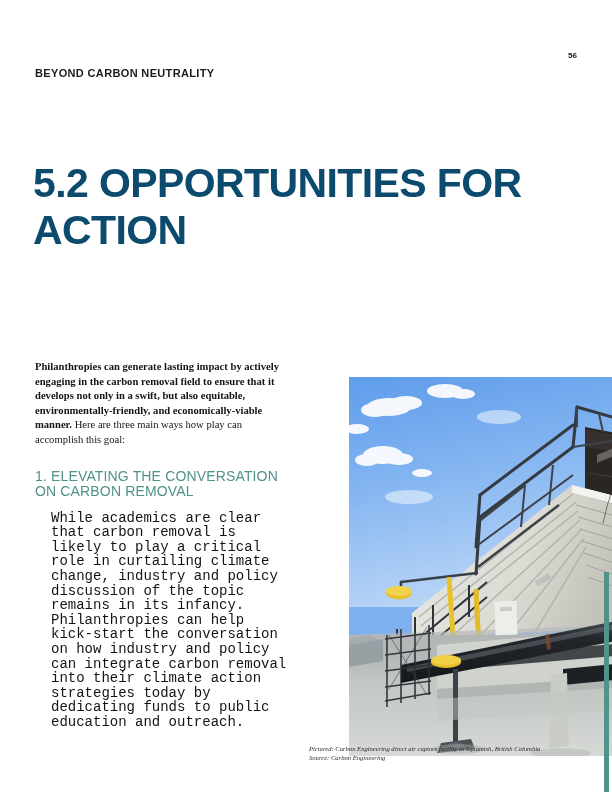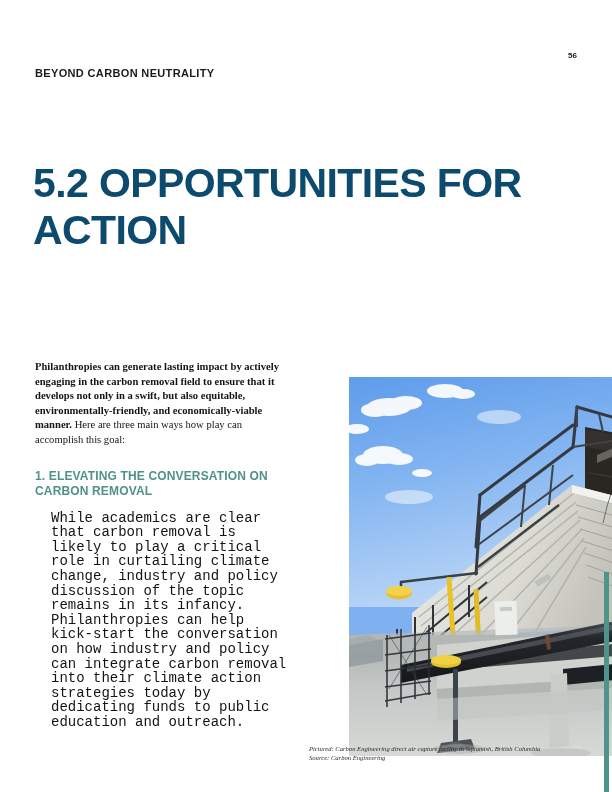--- a/index.html
+++ b/index.html
@@ -75,22 +75,22 @@
     color: #141414;
     text-align: left;
     margin: 0 0 10px 0;
   }
   .lede-paragraph b {
     font-weight: bold;
     text-align: right;
   }
   .section-heading {
     font-family: "Liberation Sans", sans-serif;
-    font-weight: bold;
-    font-size: 12px;
+    font-weight: normal;
+    font-size: 14px;
     line-height: 15.5px;
     letter-spacing: 0.15px;
     color: #50918a;
     text-transform: uppercase;
     margin: 21px 0 11px 0;
   }
   .body-paragraph {
     font-family: Liberation Mono, monospace;
     font-size: 14px;
     line-height: 14.6px;

